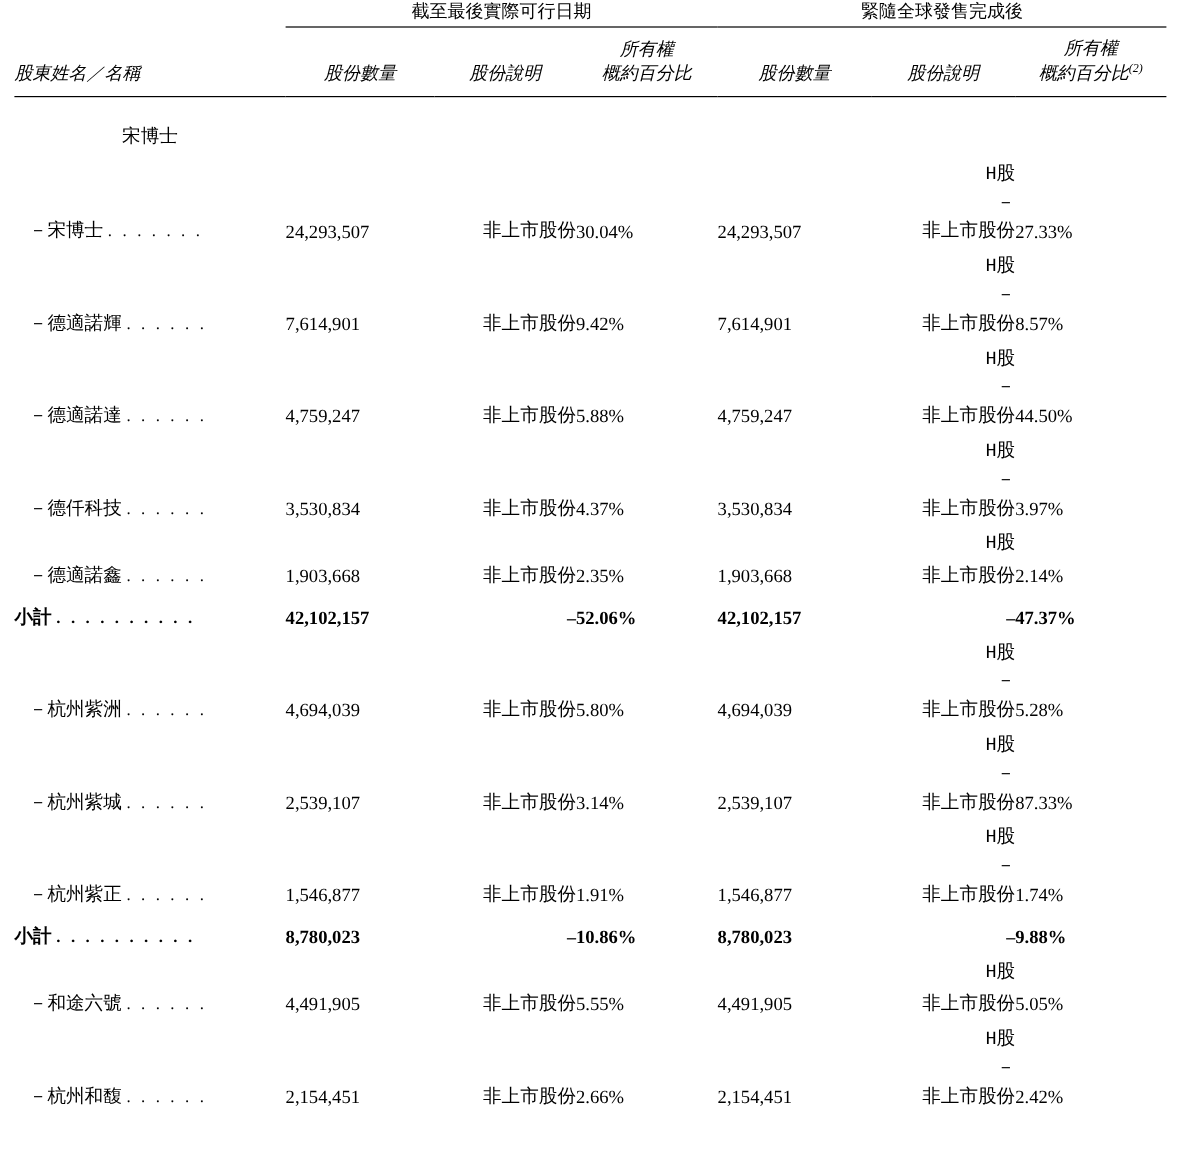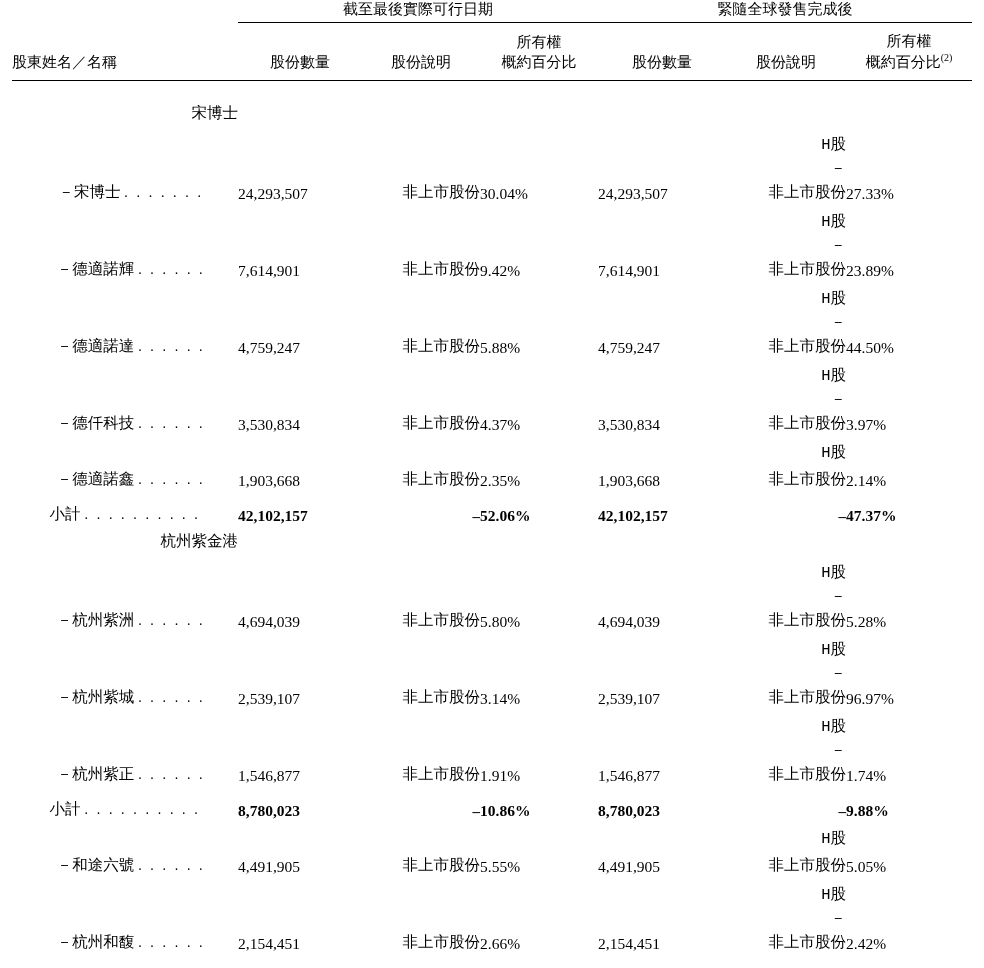--- a/index.html
+++ b/index.html
@@ -55,42 +55,43 @@
     background: #000;
     width: 100%;
   }
   .sub-head {
     text-align: center;
     font-size: 15px;
     line-height: 1.35;
     padding-top: 8px !important;
     padding-bottom: 6px !important;
     vertical-align: bottom;
+    font-style: italic;
   }
   .sub-head.left {
     text-align: left;
   }
   .head-underline td {
     border-bottom: 1px solid #000;
     height: 1px;
     font-size: 0;
     line-height: 0;
     padding: 0 !important;
   }
   .spacer-row td { height: 16px; }
 
   .grp-name {
-    text-align: right;
+    text-align: center;
     font-size: 15.5px;
     padding-top: 6px !important;
     padding-bottom: 2px !important;
     font-family: Liberation Mono, monospace;
   }
   .row-name {
-    text-align: center;
+    text-align: left;
     font-size: 15.5px;
     white-space: nowrap;
     padding-top: 8px !important;
   }
   .dots {
     letter-spacing: 2.6px;
     font-size: 14px;
   }
   .num {
     text-align: left;
@@ -115,21 +116,21 @@
     text-align: left;
     font-size: 15.5px;
     padding-top: 8px !important;
     padding-right: 4px;
     white-space: nowrap;
   }
   .subtotal td {
     font-weight: bold;
     padding-top: 14px !important;
   }
-  .subtotal .row-name { font-weight: normal; }
+  .subtotal .row-name { font-weight: bold; }
   .dash {
     text-align: right;
     padding-right: 10px;
     font-weight: bold;
   }
   .sup {
     font-size: 10px;
     vertical-align: super;
   }
   .indent {
@@ -205,21 +206,21 @@
           <td class="desc"><span>H股</span><span class="second">－</span><span class="second">非上市股份</span></td>
           <td class="pct">27.33%</td>
         </tr>
         <tr>
           <td class="row-name"><span class="indent">－德適諾輝</span> <span class="dots">. . . . . .</span></td>
           <td class="num">7,614,901</td>
           <td class="desc">非上市股份</td>
           <td class="pct">9.42%</td>
           <td class="num">7,614,901</td>
           <td class="desc"><span>H股</span><span class="second">－</span><span class="second">非上市股份</span></td>
-          <td class="pct">23.89%</td>
+          <td class="pct">8.57%</td>
         </tr>
         <tr>
           <td class="row-name"><span class="indent">－德適諾達</span> <span class="dots">. . . . . .</span></td>
           <td class="num">4,759,247</td>
           <td class="desc">非上市股份</td>
           <td class="pct">5.88%</td>
           <td class="num">4,759,247</td>
           <td class="desc"><span>H股</span><span class="second">－</span><span class="second">非上市股份</span></td>
           <td class="pct">44.50%</td>
         </tr>
@@ -244,45 +245,36 @@
         <tr class="subtotal">
           <td class="row-name"><span>小計</span> <span class="dots">. . . . . . . . . .</span></td>
           <td class="num">42,102,157</td>
           <td class="dash">–</td>
           <td class="pct">52.06%</td>
           <td class="num">42,102,157</td>
           <td class="dash">–</td>
           <td class="pct">47.37%</td>
         </tr>
         <tr>
-          <td class="grp-name">杭州紫金港</td>
-          <td></td>
-          <td></td>
-          <td></td>
-          <td></td>
-          <td></td>
-          <td></td>
-        </tr>
-        <tr>
           <td class="row-name"><span class="indent">－杭州紫洲</span> <span class="dots">. . . . . .</span></td>
           <td class="num">4,694,039</td>
           <td class="desc">非上市股份</td>
           <td class="pct">5.80%</td>
           <td class="num">4,694,039</td>
           <td class="desc"><span>H股</span><span class="second">－</span><span class="second">非上市股份</span></td>
           <td class="pct">5.28%</td>
         </tr>
         <tr>
           <td class="row-name"><span class="indent">－杭州紫城</span> <span class="dots">. . . . . .</span></td>
           <td class="num">2,539,107</td>
           <td class="desc">非上市股份</td>
           <td class="pct">3.14%</td>
           <td class="num">2,539,107</td>
           <td class="desc"><span>H股</span><span class="second">－</span><span class="second">非上市股份</span></td>
-          <td class="pct">96.97%</td>
+          <td class="pct">87.33%</td>
         </tr>
         <tr>
           <td class="row-name"><span class="indent">－杭州紫正</span> <span class="dots">. . . . . .</span></td>
           <td class="num">1,546,877</td>
           <td class="desc">非上市股份</td>
           <td class="pct">1.91%</td>
           <td class="num">1,546,877</td>
           <td class="desc"><span>H股</span><span class="second">－</span><span class="second">非上市股份</span></td>
           <td class="pct">1.74%</td>
         </tr>

